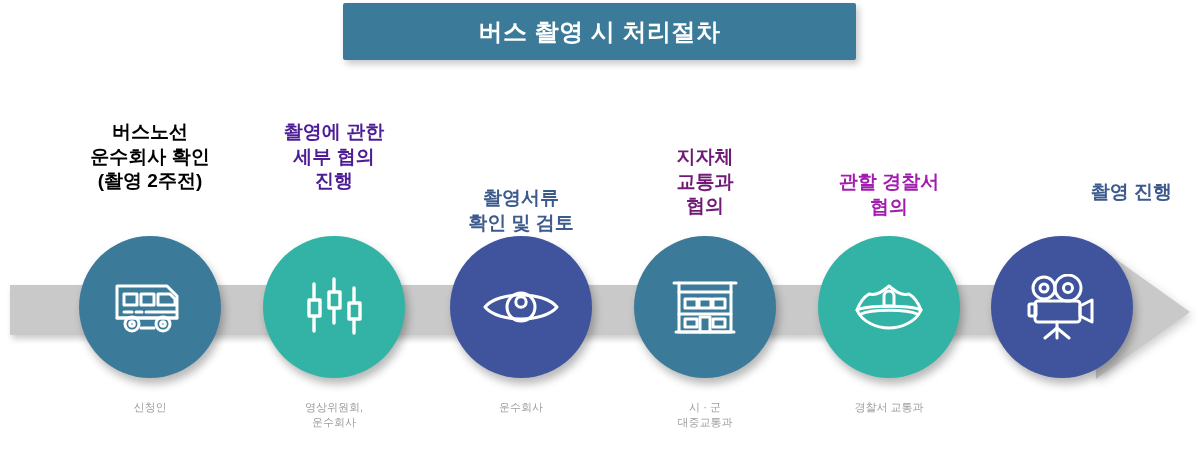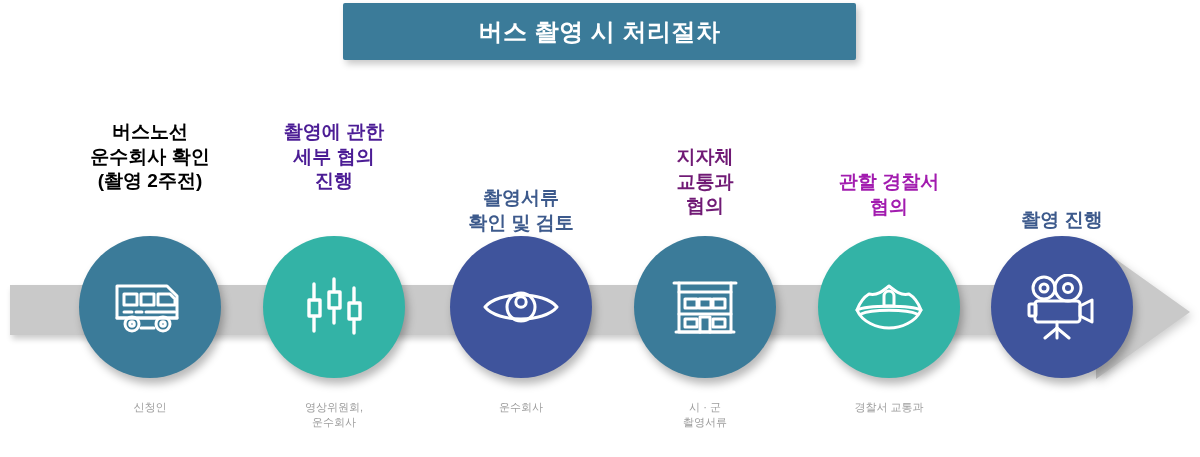--- a/index.html
+++ b/index.html
@@ -63,21 +63,21 @@
   #step-4{left:705px;}
   #step-5{left:889px;}
   #step-6{left:1062px;}
 
   
   #step-1 .step-title{top:120px;}
   #step-2 .step-title{top:120px;}
   #step-3 .step-title{top:152px;margin-top:34px;}
   #step-4 .step-title{top:145px;}
   #step-5 .step-title{top:170px;}
-  #step-6 .step-title{top:208px;}
+  #step-6 .step-title{top:180px;text-align:right;}
 </style>
 </head>
 <body>
 
 <div id="stage">
 
   <div class="title-banner">
     <span class="title-text">버스 촬영 시 처리절차</span>
   </div>
 
@@ -155,21 +155,21 @@
         <rect x="27" y="21" width="12" height="9"></rect>
         <rect x="41" y="21" width="12" height="9"></rect>
         <line x1="7" y1="36" x2="59" y2="36"></line>
         <rect x="13" y="41" width="12" height="8"></rect>
         <rect x="41" y="41" width="12" height="8"></rect>
         <path d="M28 54 v-15 h10 v15"></path>
         <line x1="4" y1="54" x2="62" y2="54"></line>
       </svg>
     </div>
     <div class="step-role">시 · 군
-촬영서류</div>
+대중교통과</div>
   </div>
 
   <div class="step" id="step-5">
     <div class="step-title" style="color: #a21caf;">관할 경찰서
 협의</div>
     <div class="circle" style="background: rgb(51, 179, 166);">
       <svg width="72" height="46" viewBox="0 0 72 46" fill="none" stroke="#ffffff" stroke-width="3" stroke-linecap="round" stroke-linejoin="round">
         <path d="M4 26 C7 18 11 13 16 10 C24 12 30 7 36 2 C42 7 48 12 56 10 C61 13 65 18 68 26"></path>
         <path d="M4 26 C14 21 58 21 68 26 C63 38 48 44 36 44 C24 44 9 38 4 26 Z"></path>
         <path d="M8 30 C18 25 54 25 64 30"></path>

